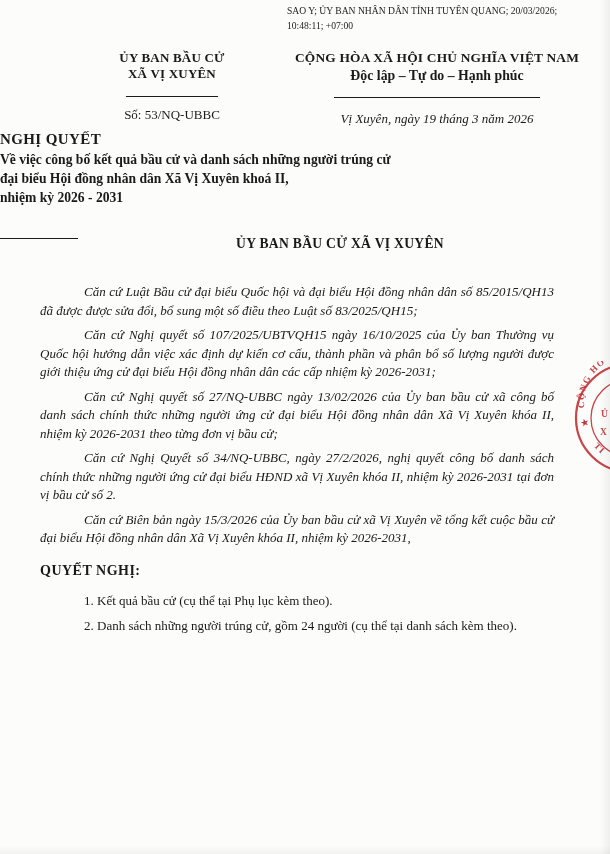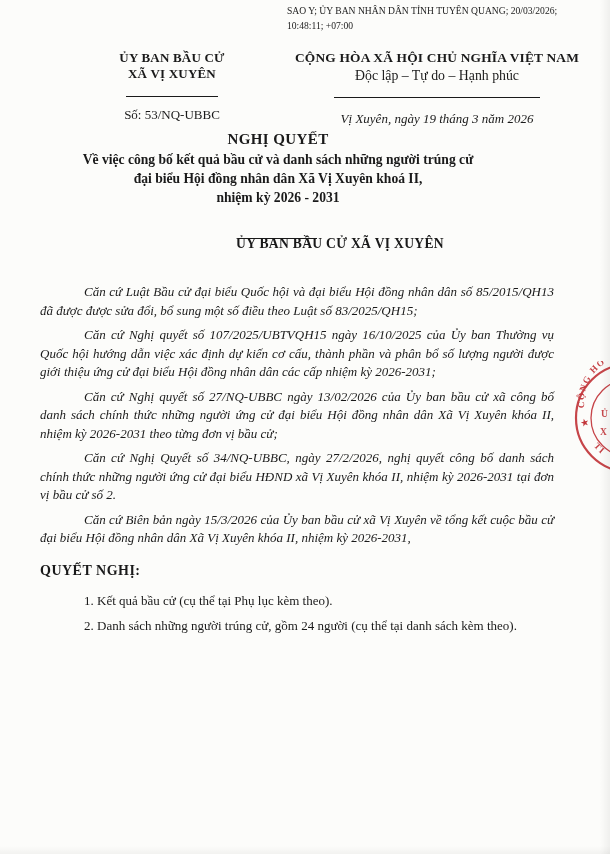--- a/index.html
+++ b/index.html
@@ -29,24 +29,24 @@
   .header-row{
     position:absolute;top:50px;left:0;width:610px;
     display:flex;align-items:flex-start;
   }
   .issuer-col{width:212px;margin-left:66px;text-align:center;}
   .issuer-line{font-weight:bold;font-size:13px;line-height:1.25;letter-spacing:.2px;}
   .issuer-underline{display:inline-block;width:92px;border-bottom:1px solid #1a1a1a;height:2px;}
   .doc-number{font-size:13px;margin-top:6px;}
   .national-col{flex:1;text-align:center;margin-right:14px;}
   .motto1{font-weight:bold;font-size:13.4px;letter-spacing:.2px;}
-  .motto2{font-weight:normal;font-size:13.8px;margin-top:2px;}
+  .motto2{font-weight:bold;font-size:13.8px;margin-top:2px;}
   .motto-underline{display:inline-block;width:206px;border-bottom:1px solid #1a1a1a;height:2px;}
   .place-date{font-style:italic;font-size:13px;margin-top:9px;}
-  .title-block{position:absolute;top:131px;left:0;width:556px;text-align:center;}
+  .title-block{position:absolute;top:131px;left:0;width:556px;}
   .doc-heading{font-weight:bold;font-size:15px;letter-spacing:.4px;}
   .doc-subtitle{font-weight:bold;font-size:13.6px;line-height:1.38;margin-top:3px;}
   .title-rule{display:inline-block;width:78px;border-bottom:1.2px solid #1a1a1a;height:2px;margin-top:4px;}
   .authority-heading{
     position:absolute;top:236px;left:0;width:610px;text-align:center;
     font-weight:bold;font-size:13.6px;letter-spacing:.3px;padding-left:35px;
   }
   .body-text{
     position:absolute;top:283px;left:0;width:610px;
     padding:0 40px;box-sizing:border-box;

